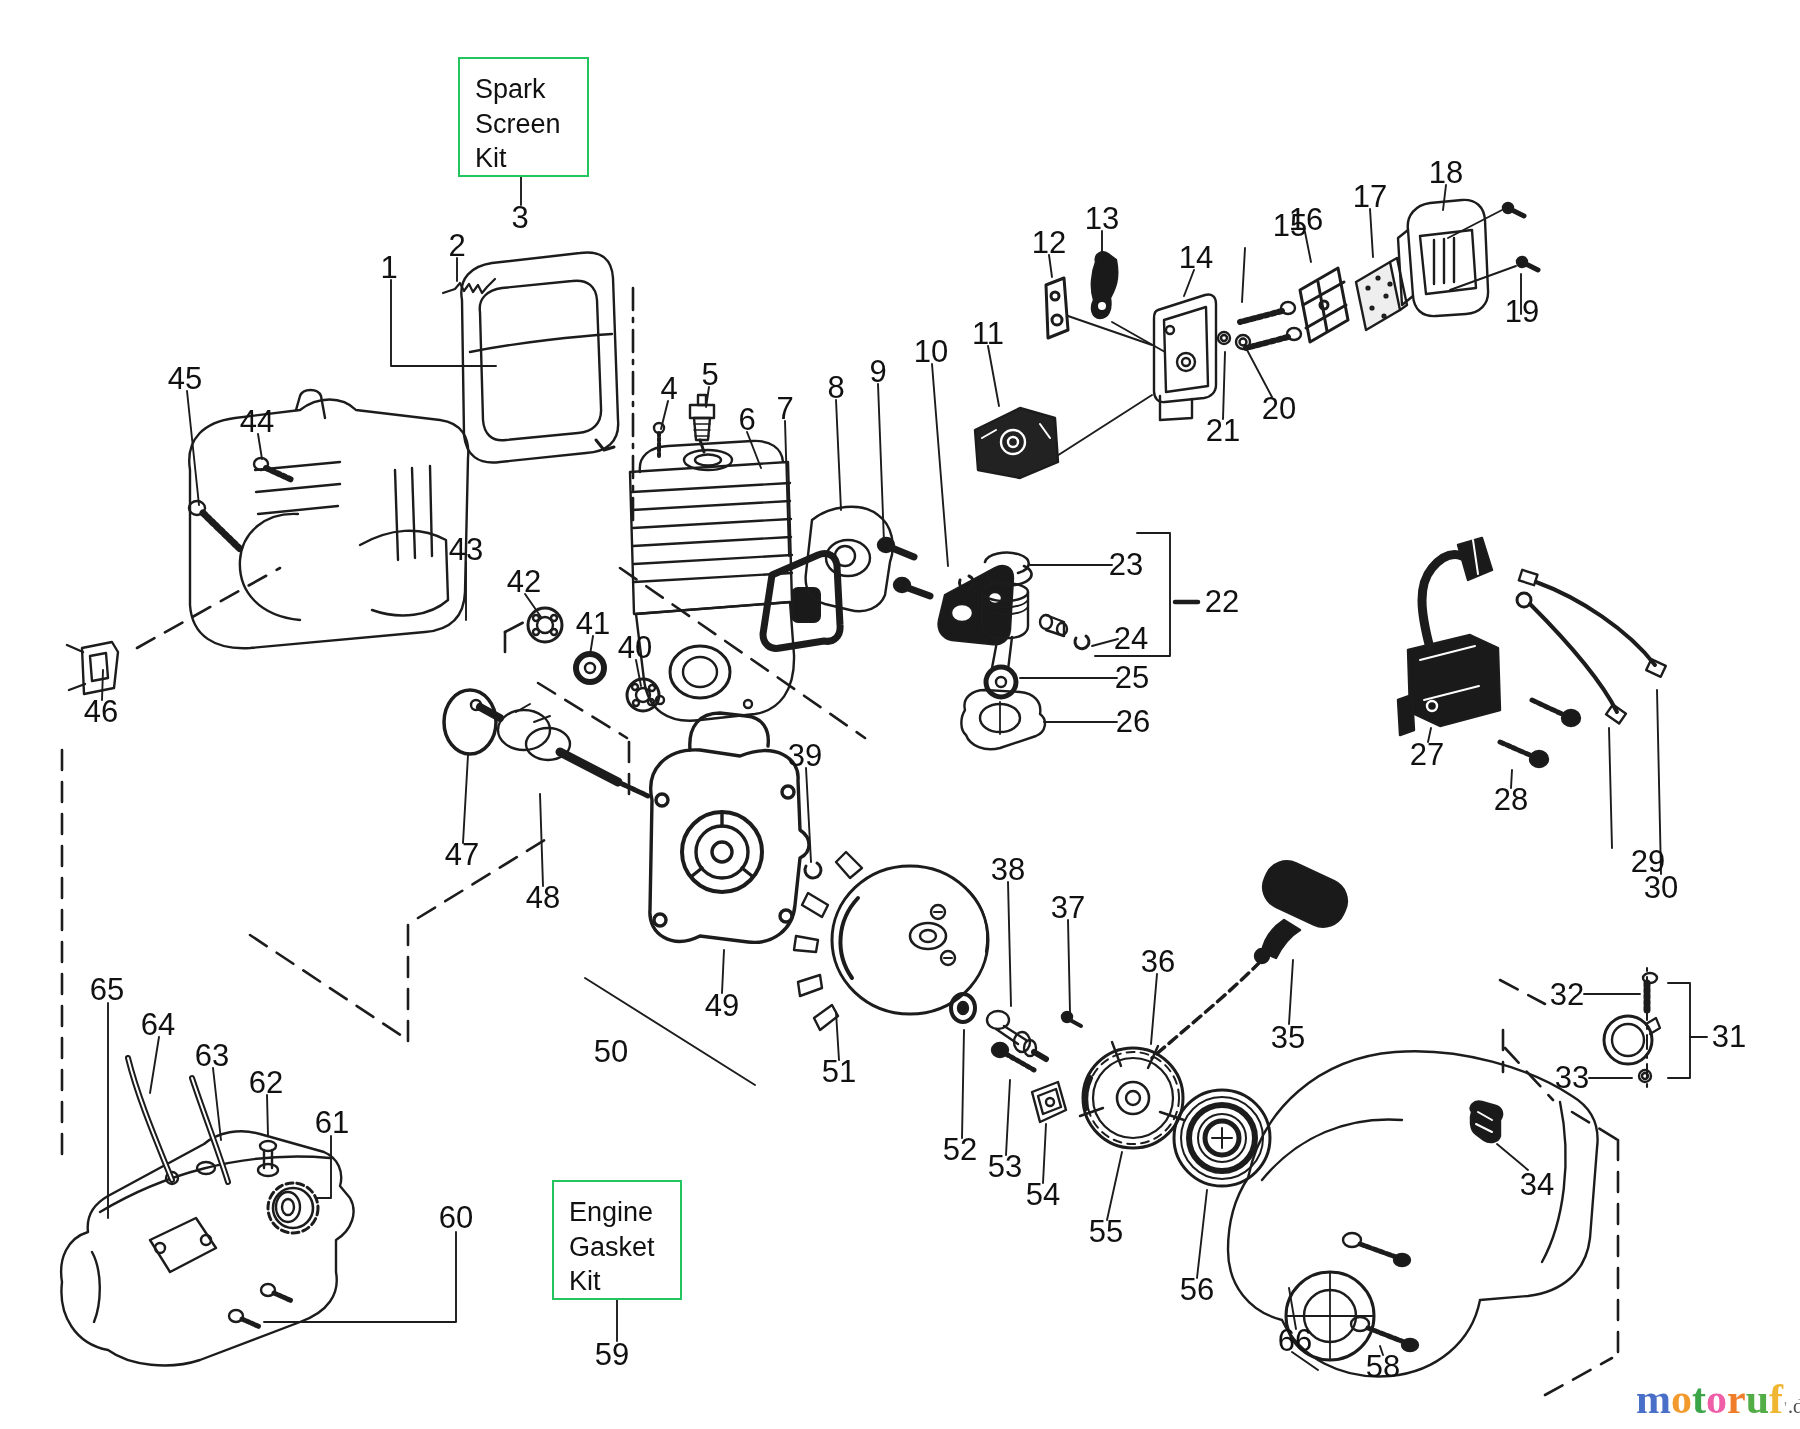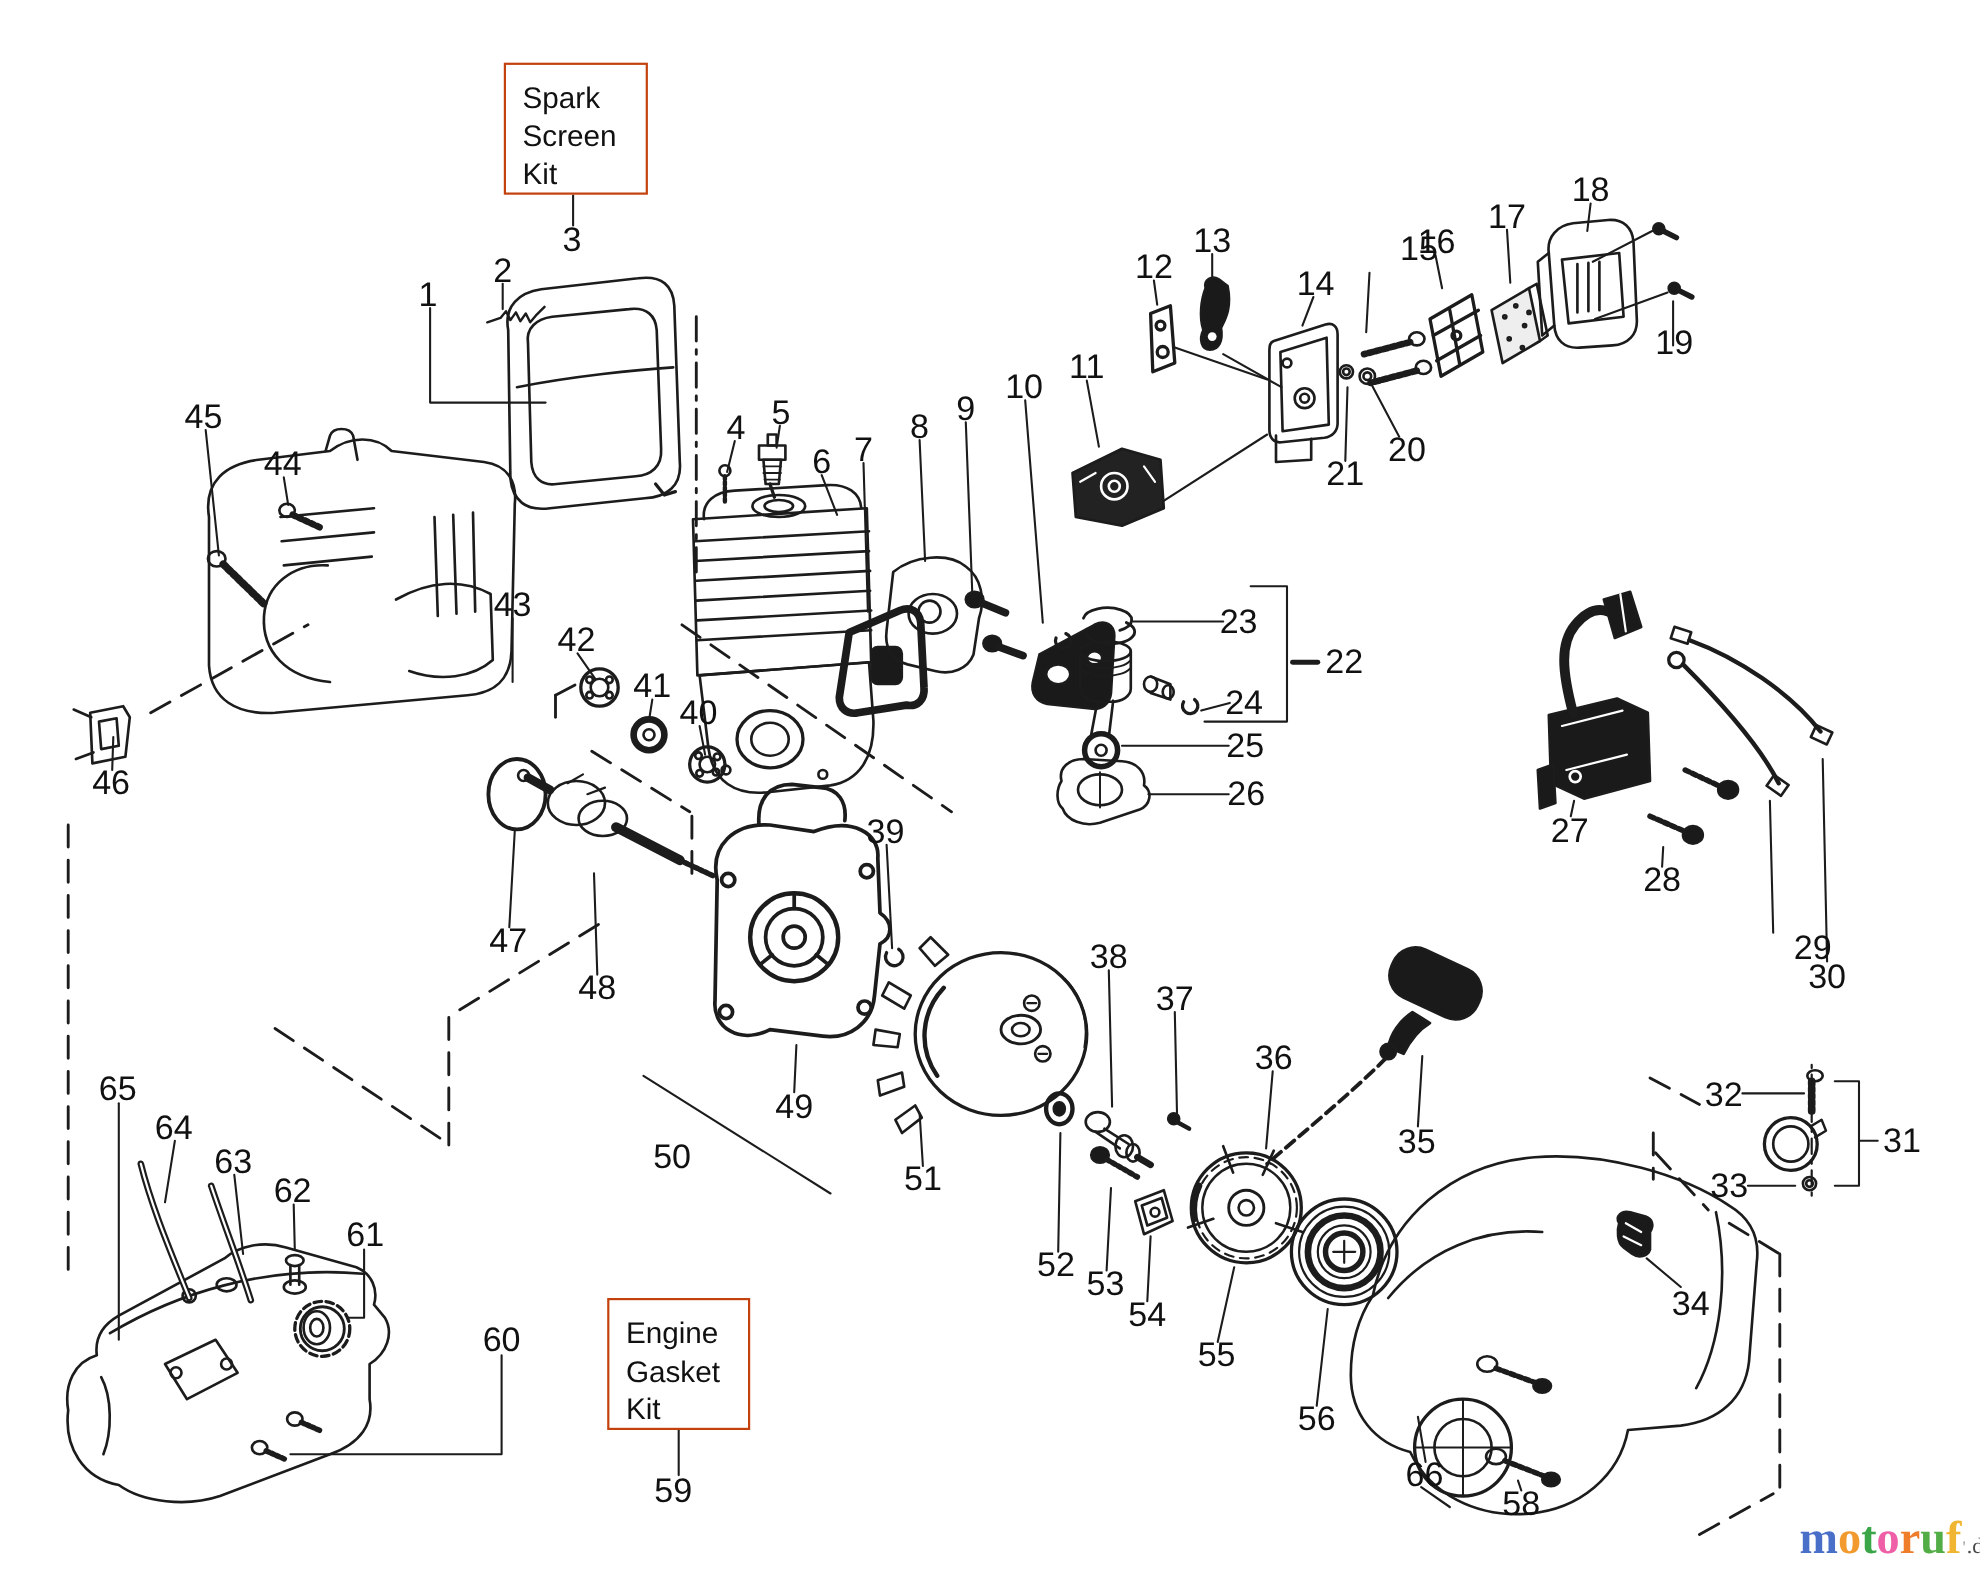--- a/index.html
+++ b/index.html
@@ -2,21 +2,21 @@
 <html><head>
 <meta charset="utf-8">
 <style>
   html,body{margin:0;padding:0;background:#fff;}
   .stage{position:relative;width:1800px;height:1429px;background:#fff;overflow:hidden;
          font-family:"Liberation Sans",sans-serif;}
   .stage svg{position:absolute;left:0;top:0;}
   .layer{position:absolute;left:0;top:0;width:1800px;height:1429px;pointer-events:none;}
   .plabel{position:absolute;transform:translate(-50%,-50%);font-size:31px;color:#111;
           white-space:nowrap;letter-spacing:0;}
-  .kitbox{position:absolute;border:2px solid #c2410c;background:#fff;color:#111;
+  .kitbox{position:absolute;border:2px solid #22c55e;background:#fff;color:#111;
           font-size:27px;line-height:1.28;padding:13px 8px 0 15px;box-sizing:border-box;}
   .wm{position:absolute;display:flex;align-items:baseline;}
   .wm .wm-letter{font-family:"Liberation Serif",serif;font-weight:bold;font-size:42px;line-height:1;}
   .wm .wm-tick{font-family:"Liberation Serif",serif;font-size:16px;color:#9a9a9a;margin-left:1px;}
   .wm .wm-suffix{font-family:"Liberation Serif",serif;font-size:20px;margin-left:1px;}
 </style>
 </head>
 <body>
 
 <div class="stage">

